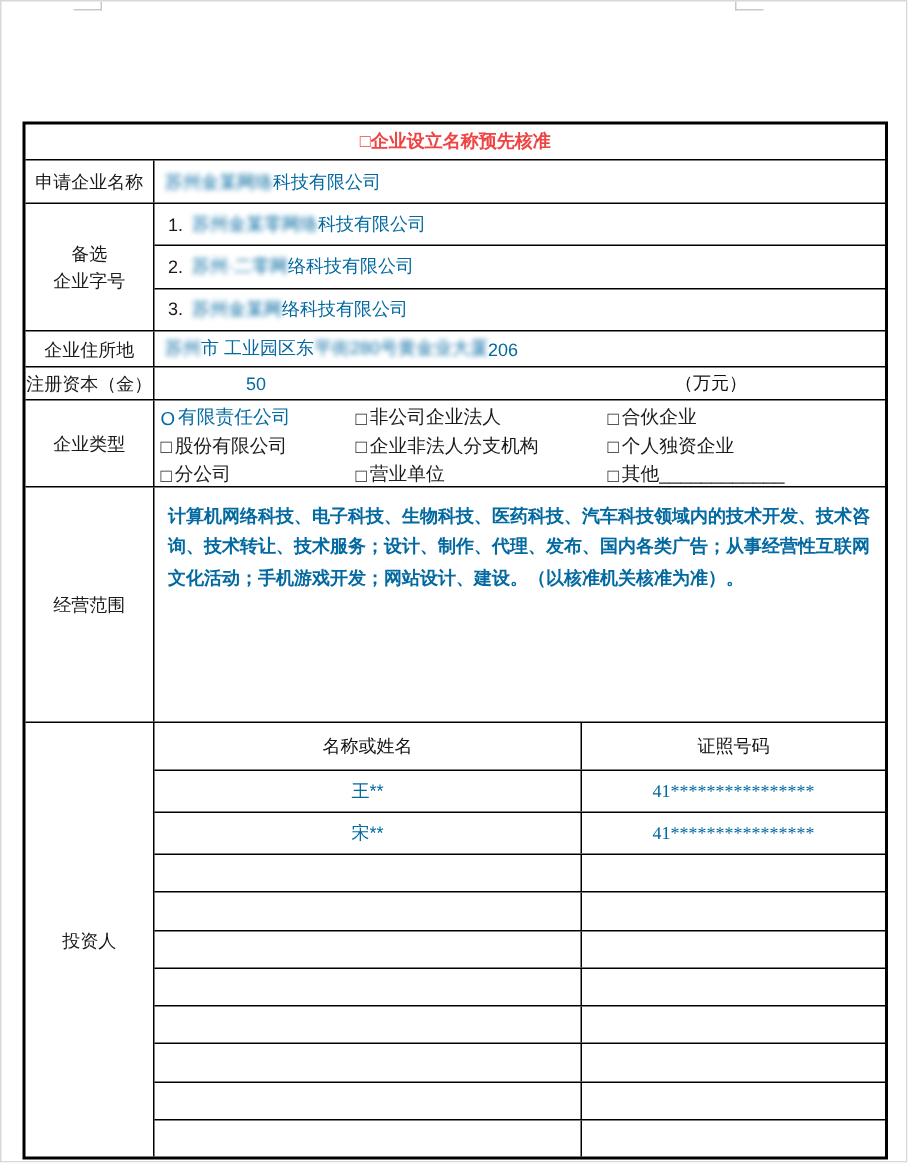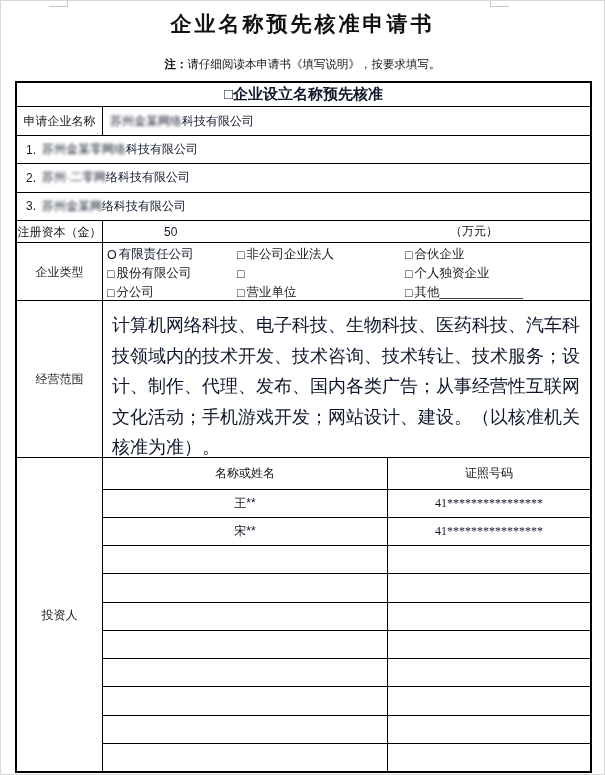--- a/index.html
+++ b/index.html
@@ -22,44 +22,44 @@
 
   .formtable{position:absolute;left:14px;top:80px;width:577px;height:692px;
     border:2px solid #000;box-sizing:border-box;display:flex;flex-direction:column;}
   .trow{display:flex;border-top:1px solid #000;box-sizing:border-box;flex:0 0 auto;min-height:0;}
   .trow.first{border-top:none;}
   .lcell{flex:0 0 86px;width:86px;border-right:1px solid #000;box-sizing:border-box;
     display:flex;flex-direction:column;align-items:center;justify-content:center;
     font-size:12px;text-align:center;line-height:1.5;}
   .vcell{flex:1;display:flex;align-items:center;padding-left:7px;font-size:12px;
     box-sizing:border-box;min-width:0;}
-  .red{color:#0f172a;}
+  .red{color:#0369a1;}
   .blur{filter:blur(1.7px);}
 
   .h-sec{height:23px;}
   .sec-cell{flex:1;display:flex;align-items:center;justify-content:center;
-    font-size:15px;font-weight:bold;color:#0f172a;}
+    font-size:12px;font-weight:bold;color:#ef4444;}
   .h-name{height:29px;}
   .h-alts{height:85px;}
   .altcol{flex:1;display:flex;flex-direction:column;min-width:0;}
   .altrow{flex:1;display:flex;align-items:center;padding-left:9px;font-size:12px;border-top:1px solid #000;}
   .altrow.first{border-top:none;}
   .altrow .no{color:#1a1a1a;margin-right:6px;}
   .h-addr{height:24px;}
   .h-cap{height:22px;}
   .cap-val{margin-left:54px;}
   .cap-unit{margin-left:auto;margin-right:92px;color:#111;}
   .h-type{height:58px;}
   .type-grid{flex:1;display:grid;grid-template-columns:130px 168px 1fr;
     align-content:space-evenly;padding:3px 0 3px 4px;font-size:12.5px;row-gap:2px;}
   .opt{white-space:nowrap;display:flex;align-items:center;}
   .opt .mk{margin-right:2px;}
   .h-scope{height:157px;}
   .scope-cell{align-items:flex-start;padding:9px 8px 0 9px;line-height:1.7;
-    font-size:18px;text-align:left;}
+    font-size:12px;text-align:left;font-weight:bold;}
   .h-inv{flex:1 1 auto;}
   .invcol{flex:1;display:flex;flex-direction:column;min-width:0;}
   .invrow{display:flex;border-top:1px solid #000;box-sizing:border-box;}
   .invrow.first{border-top:none;}
   .inv-h{flex:0 0 31px;font-size:12px;color:#111;}
   .inv-d{flex:0 0 28px;font-size:12px;}
   .inv-e{flex:1 1 0;}
   .cname{flex:0 0 285px;width:285px;border-right:1px solid #000;box-sizing:border-box;
     display:flex;align-items:center;justify-content:center;}
   .cid{flex:1;display:flex;align-items:center;justify-content:center;font-family:Liberation Serif, serif;}
@@ -67,60 +67,69 @@
 </head>
 <body>
 
 <div class="sheet">
 
   <div class="mark mlh"></div>
   <div class="mark mlv"></div>
   <div class="mark mrv"></div>
   <div class="mark mrh"></div>
 
-  <div class="title">企业名称预先核准申请书</div>
-
-  <div class="note">
-    <span class="nlab">注：</span><span>请仔细阅读本申请书《填写说明》，按要求填写。</span>
-  </div>
+
 
   <div class="formtable">
 
     <div class="trow first h-sec">
       <div class="sec-cell">□企业设立名称预先核准</div>
     </div>
 
     <div class="trow h-name">
       <div class="lcell">申请企业名称</div>
       <div class="vcell">
         <span class="red blur">苏州金某网络</span>
           <span class="red">科技有限公司</span>
       </div>
     </div>
 
     <div class="trow h-alts">
+      <div class="lcell">
+        <div>备选</div>
+        <div>企业字号</div>
+      </div>
       <div class="altcol">
         <div class="altrow first">
           <span class="no">1.</span>
           <span class="red blur">苏州金某零网络</span>
             <span class="red">科技有限公司</span>
         </div>
         <div class="altrow">
           <span class="no">2.</span>
           <span class="red blur">苏州·二零网</span>
             <span class="red">络科技有限公司</span>
         </div>
         <div class="altrow">
           <span class="no">3.</span>
           <span class="red blur">苏州金某网</span>
             <span class="red">络科技有限公司</span>
         </div>
       </div>
     </div>
 
+    <div class="trow h-addr">
+      <div class="lcell">企业住所地</div>
+      <div class="vcell">
+        <span class="red blur">苏州</span>
+          <span class="red">市 工业园区东</span>
+          <span class="red blur">平街280号黄金业大厦</span>
+          <span class="red">206</span>
+      </div>
+    </div>
 
     <div class="trow h-cap">
       <div class="lcell">注册资本（金）</div>
       <div class="vcell">
         <span class="red cap-val">50</span>
         <span class="cap-unit">（万元）</span>
       </div>
     </div>
 
     <div class="trow h-type">
@@ -137,20 +146,21 @@
         <span class="opt">
           <span class="mk">□</span>
             <span>合伙企业</span>
         </span>
         <span class="opt">
           <span class="mk">□</span>
             <span>股份有限公司</span>
         </span>
         <span class="opt">
           <span class="mk">□</span>
+            <span>企业非法人分支机构</span>
         </span>
         <span class="opt">
           <span class="mk">□</span>
             <span>个人独资企业</span>
         </span>
         <span class="opt">
           <span class="mk">□</span>
             <span>分公司</span>
         </span>
         <span class="opt">

